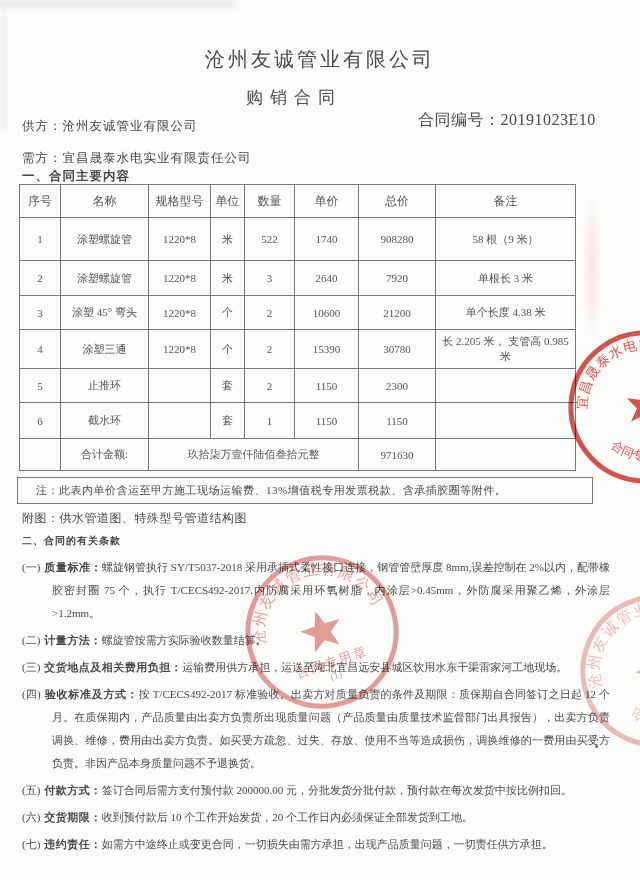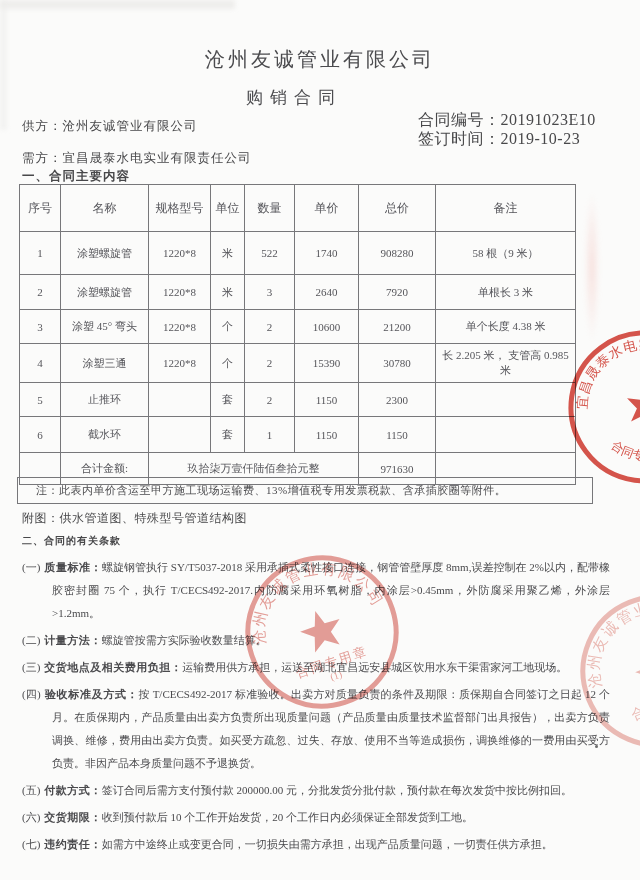--- a/index.html
+++ b/index.html
@@ -16,21 +16,21 @@
   
   .supplier{top:118px;left:22px;font-size:12.5px;letter-spacing:1px;}
   .buyer{top:150px;left:22px;font-size:12.5px;letter-spacing:1px;}
   .meta{top:111px;left:418px;font-size:16px;line-height:18.5px;letter-spacing:.5px;}
   .sec1-title{top:168px;left:22px;font-size:12.5px;font-weight:bold;letter-spacing:1px;}
   
   table.items{position:absolute;top:184px;left:19px;border-collapse:collapse;table-layout:fixed;width:556px;
     font-size:11px;color:#55555a;text-align:center;}
   table.items td,table.items th{border:1px solid #77777a;font-weight:normal;padding:1px 2px;vertical-align:middle;overflow:hidden;}
   table.items th{font-size:12px;}
-  tr.h-hdr{height:47px}tr.h1{height:43px}tr.h2{height:35px}tr.h3{height:34px}
+  tr.h-hdr{height:33px}tr.h1{height:43px}tr.h2{height:35px}tr.h3{height:34px}
   tr.h4{height:39px}tr.h5{height:34px}tr.h6{height:36px}tr.ht{height:32px}
   .remark{font-size:11px;line-height:15px;}
   .note-box{top:477px;left:17px;width:538px;border:1px solid #77777a;font-size:11px;
     padding:5px 18px;letter-spacing:.5px;color:#4c4c4f;}
   .attachment{top:510px;left:22px;font-size:12px;letter-spacing:.5px;}
   .sec2-title{top:534px;left:22px;font-size:10px;font-weight:bold;letter-spacing:1px;}
   
   .clauses{top:556px;left:22px;width:588px;font-size:11px;line-height:23px;color:#4a4a4d;}
   .clause{margin:0 0 4px 0;padding-left:30px;text-indent:-30px;text-align:justify;}
   .cnum{margin-right:4px;}
@@ -57,21 +57,20 @@
 <div class="abs art-dot"></div>
 
 <div class="abs title1">沧州友诚管业有限公司</div>
 <div class="abs title2">购销合同</div>
 
 <div class="abs supplier"><span>供方：</span><span>沧州友诚管业有限公司</span></div>
 <div class="abs buyer"><span>需方：</span><span>宜昌晟泰水电实业有限责任公司</span></div>
 
 <div class="abs meta">
   <div><span>合同编号：</span><span>20191023E10</span></div>
-  <div><span>签订时间：</span><span>2019-10-23</span></div>
 </div>
 
 <div class="abs sec1-title">一、合同主要内容</div>
 
 <table class="items">
   <colgroup>
       <col style="width:41px">
       <col style="width:88px">
       <col style="width:62px">
       <col style="width:34px">

